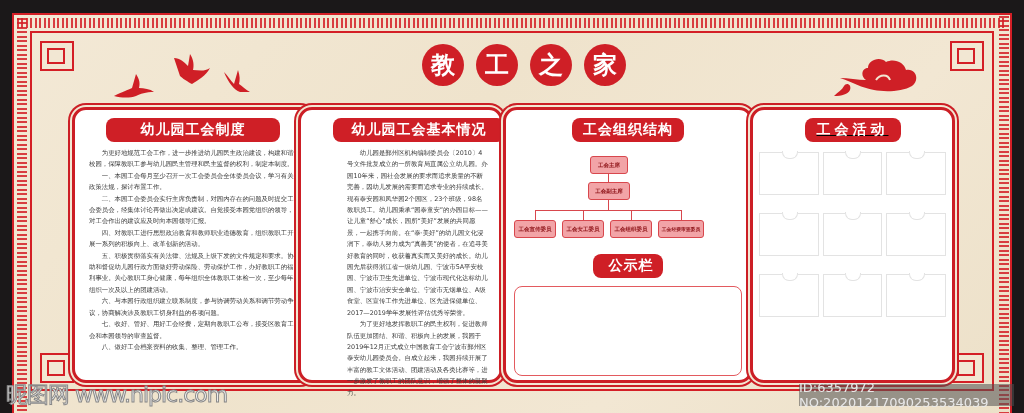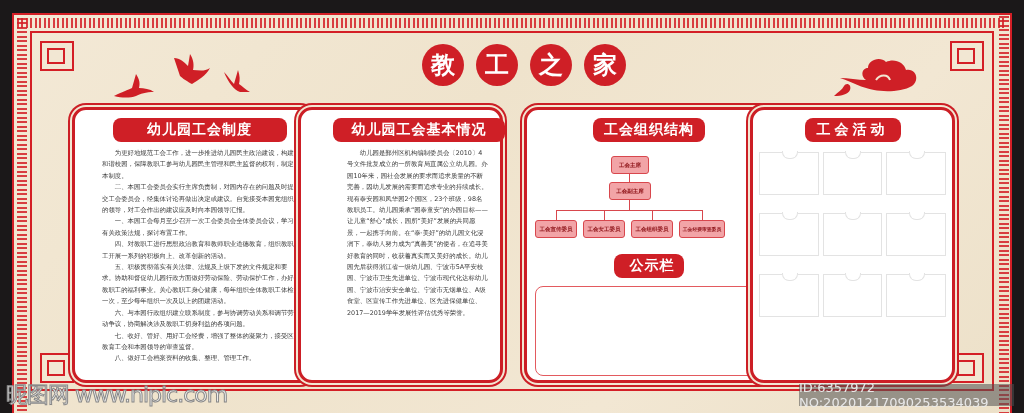--- a/index.html
+++ b/index.html
@@ -131,63 +131,64 @@
   <path d="M2 14 C6 10 10 8 12 4 C14 0 20 2 18 8 C16 12 10 14 2 14Z" fill="#cf1f26"></path>
 </svg>
 
 <div class="title-wrap">
   <div class="title-char">教</div>
   <div class="title-char">工</div>
   <div class="title-char">之</div>
   <div class="title-char">家</div>
 </div>
 
-<div class="panel" style="left:72px;width:242px;padding-left:13px;">
+<div class="panel" style="left:72px;width:242px;">
   <div class="panel-head" style="width:174px;">幼儿园工会制度</div>
   <div class="panel-text">
     <p>为更好地规范工会工作，进一步推进幼儿园民主政治建设，构建和谐校园，保障教职工参与幼儿园民主管理和民主监督的权利，制定本制度。</p>
+    <p>一、本园工会每月至少召开一次工会委员会全体委员会议，学习有关政策法规，探讨布置工作。</p>
     <p>二、本园工会委员会实行主席负责制，对园内存在的问题及时提交工会委员会，经集体讨论再做出决定或建议。自觉接受本园党组织的领导，对工会作出的建议应及时向本园领导汇报。</p>
-    <p>一、本园工会每月至少召开一次工会委员会全体委员会议，学习有关政策法规，探讨布置工作。</p>
     <p>四、对教职工进行思想政治教育和教师职业道德教育，组织教职工开展一系列的积极向上、改革创新的活动。</p>
     <p>五、积极贯彻落实有关法律、法规及上级下发的文件规定和要求。协助和督促幼儿园行政方面做好劳动保险、劳动保护工作，办好教职工的福利事业。关心教职工身心健康，每年组织全体教职工体检一次，至少每年组织一次及以上的团建活动。</p>
     <p>六、与本园行政组织建立联系制度，参与协调劳动关系和调节劳动争议，协商解决涉及教职工切身利益的各项问题。</p>
-    <p>七、收好、管好、用好工会经费，增强了整体的凝聚力，接受区教育工会和本园领导的审查监督。</p>
+    <p>七、收好、管好、用好工会经费，定期向教职工公布，接受区教育工会和本园领导的审查监督。</p>
     <p>八、做好工会档案资料的收集、整理、管理工作。</p>
   </div>
 </div>
 
 <div class="panel" style="left:298px;width:205px;padding-left:32px;">
   <div class="panel-head" style="width:172px;">幼儿园工会基本情况</div>
   <div class="panel-text">
     <p>幼儿园是鄞州区机构编制委员会〔2010〕4号文件批复成立的一所教育局直属公立幼儿园。办园10年来，园社会发展的要求而追求质量的不断完善，因幼儿发展的需要而追求专业的持续成长。现有泰安园和凤华园2个园区，23个班级，98名教职员工。幼儿园秉承“园泰童安”的办园目标——让儿童“舒心”成长，园所“美好”发展的共同愿景，一起携手向前。在“泰·美好”的幼儿园文化浸润下，泰幼人努力成为“真善美”的使者，在追寻美好教育的同时，收获着真实而又美好的成长。幼儿园先后获得浙江省一级幼儿园、宁波市5A平安校园、宁波市卫生先进单位、宁波市现代化达标幼儿园、宁波市治安安全单位、宁波市无烟单位、A级食堂、区宣传工作先进单位、区先进保健单位、2017—2019学年发展性评估优秀等荣誉。</p>
-  </div>
-</div>
-
-<div class="panel" style="left:524px;width:250px;">
+    <p>为了更好地发挥教职工的民主权利，促进教师队伍更加团结、和谐、积极向上的发展，我园于2019年12月正式成立中国教育工会宁波市鄞州区泰安幼儿园委员会。自成立起来，我园持续开展了丰富的教工文体活动、团建活动及各类比赛等，进一步激发了教职工的团队意识，增强了整体的凝聚力。</p>
+  </div>
+</div>
+
+<div class="panel" style="left:503px;width:250px;">
   <div class="panel-head" style="width:112px;">工会组织结构</div>
   <div class="org">
     <div class="node" style="left:84px;top:6px;width:38px;">工会主席</div>
     <div class="line" style="left:102px;top:24px;width:1px;height:8px;"></div>
     <div class="node" style="left:82px;top:32px;width:42px;">工会副主席</div>
     <div class="line" style="left:102px;top:50px;width:1px;height:10px;"></div>
     <div class="line" style="left:29px;top:60px;width:146px;height:1px;"></div>
     <div class="line" style="left:29px;top:60px;width:1px;height:10px;"></div>
     <div class="line" style="left:77px;top:60px;width:1px;height:10px;"></div>
     <div class="line" style="left:125px;top:60px;width:1px;height:10px;"></div>
     <div class="line" style="left:175px;top:60px;width:1px;height:10px;"></div>
     <div class="node" style="left:8px;top:70px;width:42px;">工会宣传委员</div>
     <div class="node" style="left:56px;top:70px;width:42px;">工会女工委员</div>
     <div class="node" style="left:104px;top:70px;width:42px;">工会组织委员</div>
     <div class="node" style="left:152px;top:70px;width:46px;font-size:4.8px;">工会经费审查委员</div>
   </div>
   <div class="panel-head notice-head">公示栏</div>
   <div class="notice-box"></div>
 </div>
 
-<div class="panel" style="left:750px;width:205px;">
+<div class="panel" style="left:750px;width:205px;text-decoration:underline;">
   <div class="panel-head" style="width:96px;letter-spacing:4px;">工会活动</div>
   <div class="photo-grid">
     <div class="photo"></div>
     <div class="photo"></div>
     <div class="photo"></div>
     <div class="photo"></div>
     <div class="photo"></div>
     <div class="photo"></div>
     <div class="photo"></div>
     <div class="photo"></div>

